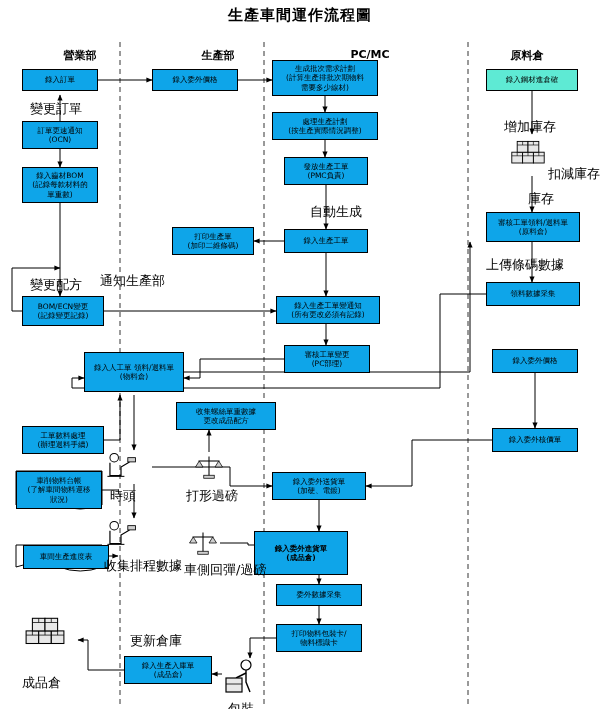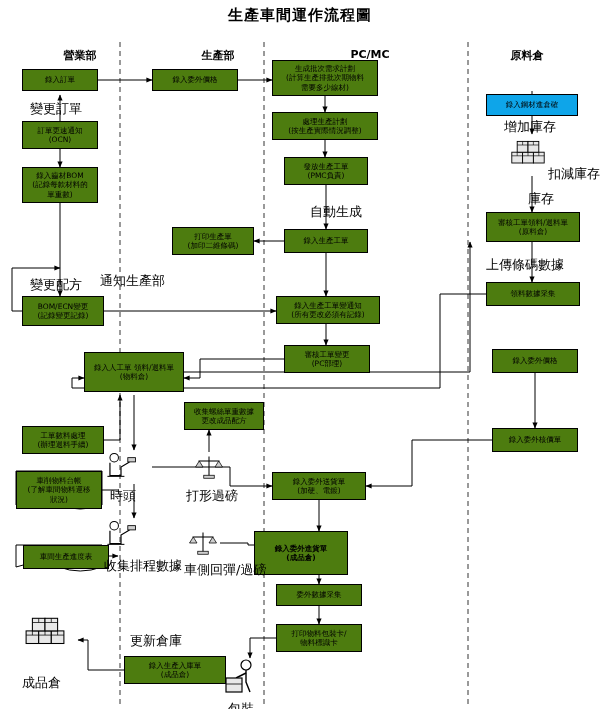--- a/index.html
+++ b/index.html
@@ -2,25 +2,25 @@
 <html><head>
 <meta charset="utf-8">
 <style>
   html,body{margin:0;padding:0;background:#ffffff;}
   body{width:600px;height:709px;position:relative;overflow:hidden;
        font-family:"DejaVu Sans","Liberation Sans",sans-serif;color:#000;}
   #canvas{position:absolute;left:0;top:0;width:600px;height:709px;}
   .title{position:absolute;left:0;top:6px;width:600px;text-align:center;
          font-size:15px;font-weight:bold;letter-spacing:1px;}
   .lane-label{position:absolute;font-size:11px;font-weight:bold;text-align:center;}
-  .box{position:absolute;border:1px solid #000;background:#4d7c0f;
+  .box{position:absolute;border:1px solid #000;background:#0ea5e9;
        font-size:7.5px;line-height:1.25;display:flex;align-items:center;
        justify-content:center;text-align:center;box-sizing:border-box;padding:1px;}
   .box span{display:block;}
-  .box.gray{background:#0ea5e9;margin-top:25px;}
+  .box.gray{background:#5eead4;}
   .edge-label{position:absolute;font-size:13px;white-space:nowrap;background:transparent;}
   svg.layer{position:absolute;left:0;top:0;width:600px;height:709px;pointer-events:none;}
 </style>
 </head>
 <body>
 
 <svg class="layer" id="canvas" viewBox="0 0 600 709">
   <defs>
     <marker id="ar" markerWidth="7" markerHeight="7" refX="5.6" refY="2.6" orient="auto">
       <path d="M0,0 L6,2.6 L0,5.2 z" fill="#000"></path>
@@ -131,21 +131,21 @@
     </div>
     <div class="box" style="left: 152px; top: 69px; width: 86px; height: 22px;">
       <span>錄入委外價格</span>
     </div>
     <div class="box" style="left: 172px; top: 227px; width: 82px; height: 28px;">
       <span>打印生產單<br>(加印二維條碼)</span>
     </div>
     <div class="box" style="left: 84px; top: 352px; width: 100px; height: 40px;">
       <span>錄入人工單 領料/退料單<br>(物料倉)</span>
     </div>
-    <div class="box" style="left: 184px; top: 402px; width: 80px; height: 28px;">
+    <div class="box" style="left: 176px; top: 402px; width: 100px; height: 28px;">
       <span>收集螺絲單重數據<br>更改成品配方</span>
     </div>
     <div class="box" style="left: 272px; top: 60px; width: 106px; height: 36px;">
       <span>生成批次需求計劃<br>(計算生產排批次期物料<br>需要多少線材)</span>
     </div>
     <div class="box" style="left: 272px; top: 112px; width: 106px; height: 28px;">
       <span>處理生產計劃<br>(按生產實際情況調整)</span>
     </div>
     <div class="box" style="left: 284px; top: 157px; width: 84px; height: 28px;">
       <span>發放生產工單<br>(PMC負責)</span>
@@ -164,21 +164,21 @@
     </div>
     <div class="box" style="left: 254px; top: 531px; width: 94px; height: 44px; font-weight: bold;">
       <span>錄入委外進貨單<br>(成品倉)</span>
     </div>
     <div class="box" style="left: 276px; top: 584px; width: 86px; height: 22px;">
       <span>委外數據采集</span>
     </div>
     <div class="box" style="left: 276px; top: 624px; width: 86px; height: 28px;">
       <span>打印物料包裝卡/<br>物料標識卡</span>
     </div>
-    <div class="box" style="left: 124px; top: 656px; width: 102px; height: 28px;">
+    <div class="box" style="left: 124px; top: 656px; width: 88px; height: 28px;">
       <span>錄入生產入庫單<br>(成品倉)</span>
     </div>
     <div class="box gray" style="left: 486px; top: 69px; width: 92px; height: 22px;">
       <span>錄入鋼材進倉確</span>
     </div>
     <div class="box" style="left: 486px; top: 212px; width: 94px; height: 30px;">
       <span>審核工單領料/退料單<br>(原料倉)</span>
     </div>
     <div class="box" style="left: 486px; top: 282px; width: 94px; height: 24px;">
       <span>領料數據采集</span>

